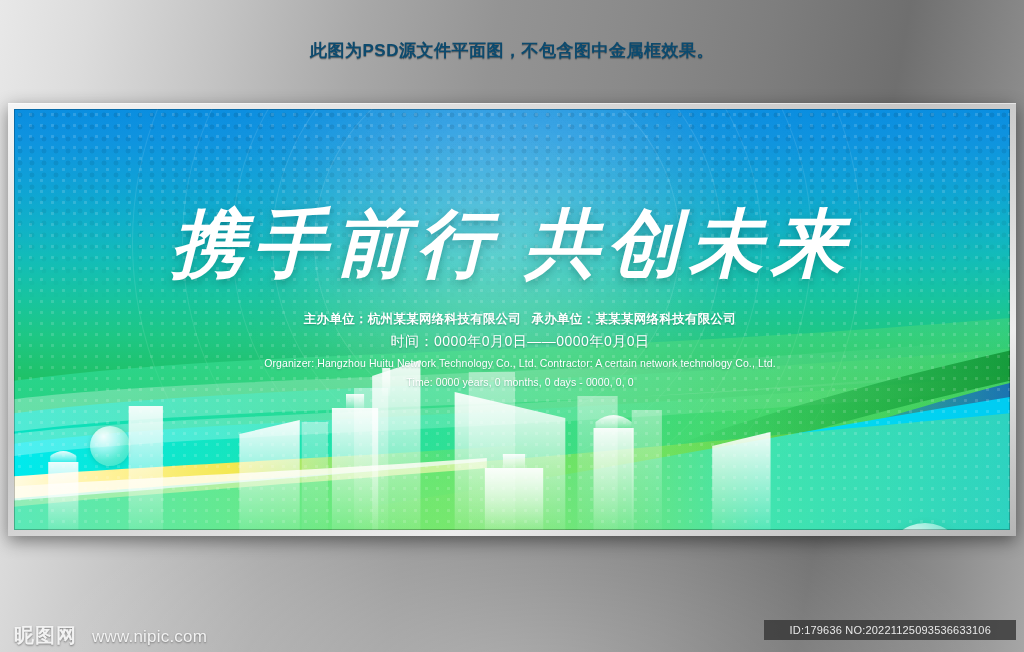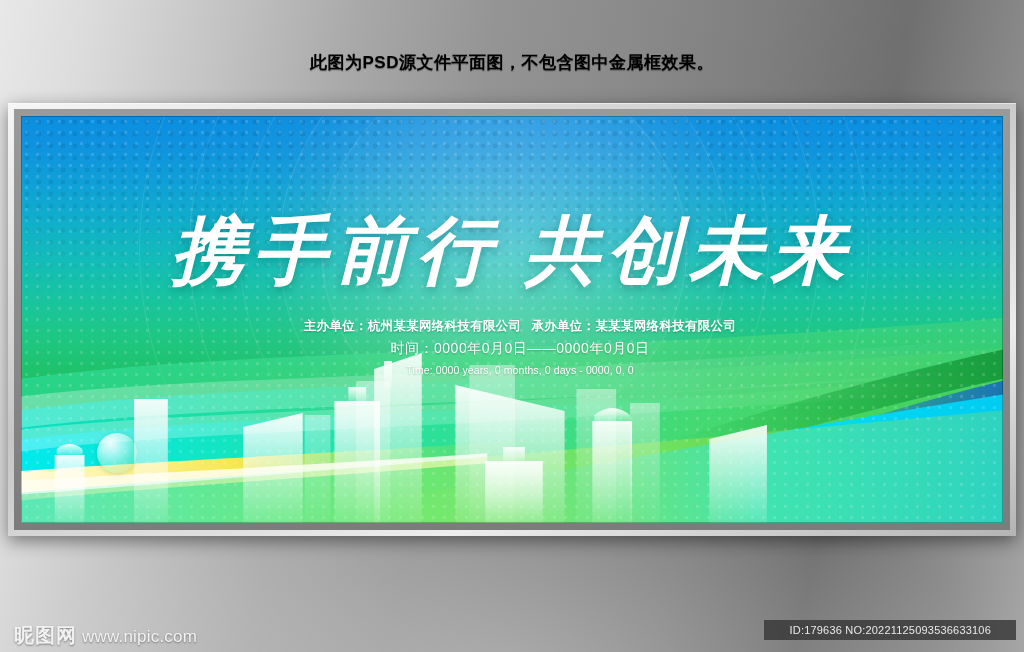--- a/index.html
+++ b/index.html
@@ -10,38 +10,38 @@
     background:
       radial-gradient(ellipse 700px 300px at 50% 105%, rgba(255,255,255,0.30), rgba(255,255,255,0) 70%),
       linear-gradient(100deg,
         #e8e8e8 0%, #dcdcdc 8%, #c3c3c3 20%, #a8a8a8 32%,
         #949494 44%, #8a8a8a 56%, #7e7e7e 68%, #6f6f6f 80%,
         #8d8d8d 92%, #a6a6a6 100%);
   }
 
   
   .header-note {
-    position:absolute; top:12px; left:0; width:1024px; height:100px;
+    position:absolute; top:0; left:0; width:1024px; height:100px;
     display:flex; align-items:center; justify-content:center;
     font-size:17px; font-weight:bold; letter-spacing:0.5px;
-    color:#000000;
+    color:#0c4a6e;
     text-shadow:0 1px 1px rgba(60,60,60,0.65);
   }
 
   
   .frame-outer {
     position:absolute; left:8px; top:103px; width:1008px; height:433px;
     background:linear-gradient(160deg,#f6f6f6 0%, #e2e2e2 18%, #c6c6c6 42%,
                #d8d8d8 58%, #ededed 74%, #c9c9c9 90%, #b4b4b4 100%);
     box-shadow:0 5px 16px rgba(0,0,0,0.45), 0 1px 0 rgba(255,255,255,0.5) inset;
   }
   .frame-inner {
     position:absolute; left:6px; top:6px; right:6px; bottom:6px;
     background:linear-gradient(180deg,#9a9a9a,#7c7c7c);
-    padding:7px;
+    padding:0;
   }
   .banner {
     position:relative; width:100%; height:100%; overflow:hidden;
     background:linear-gradient(180deg,
       #0a8ee0 0%, #0f93df 7%, #0f9fd8 16%,
       #10b0c9 27%, #13bdb7 36%, #18c49f 45%,
       #1ec784 54%, #1fc26a 63%, #1ebd55 72%,
       #2dc048 80%, #56cc3a 88%, #86d92c 95%, #a8e022 100%);
   }
 
@@ -117,21 +117,21 @@
 
   
   .city { position:absolute; left:0; bottom:0; width:100%; height:180px; }
 
   
   .waves { position:absolute; left:0; top:0; width:100%; height:100%; }
 
   
   .watermark {
     position:absolute; left:14px; top:615px;
-    display:flex; align-items:baseline; gap:5px;
+    display:flex; align-items:baseline; gap:15px;
     color:#f2f2f2;
     text-shadow:0 1px 2px rgba(0,0,0,0.4);
   }
   .wm-cn { font-size:20px; font-weight:bold; letter-spacing:1px; font-family:"DejaVu Sans", sans-serif; }
   .wm-url { font-size:17px; letter-spacing:0.2px;margin-top:12px; }
 
   .idbadge {
     position:absolute; right:8px; top:620px;
     background:rgba(55,55,55,0.82);
     color:#e9e9e9;
@@ -270,20 +270,21 @@
 
       <div class="headline">
         <span>携手前行</span><span class="gap"></span><span>共创未来</span>
       </div>
 
       <div class="subblock">
         <div class="sub-cn1">
           <span>主办单位：</span><span>杭州某某网络科技有限公司</span><span class="sep"></span><span>承办单位：</span><span>某某某网络科技有限公司</span>
         </div>
         <div class="sub-cn2">时间：0000年0月0日——0000年0月0日</div>
+        <div class="sub-en1">Organizer: Hangzhou Huitu Network Technology Co., Ltd. Contractor: A certain network technology Co., Ltd.</div>
         <div class="sub-en2">Time: 0000 years, 0 months, 0 days - 0000, 0, 0</div>
       </div>
 
       <div class="bevel-hi"></div>
     </div>
   </div>
 </div>
 
 <div class="watermark">
   <span class="wm-cn">昵图网</span>

